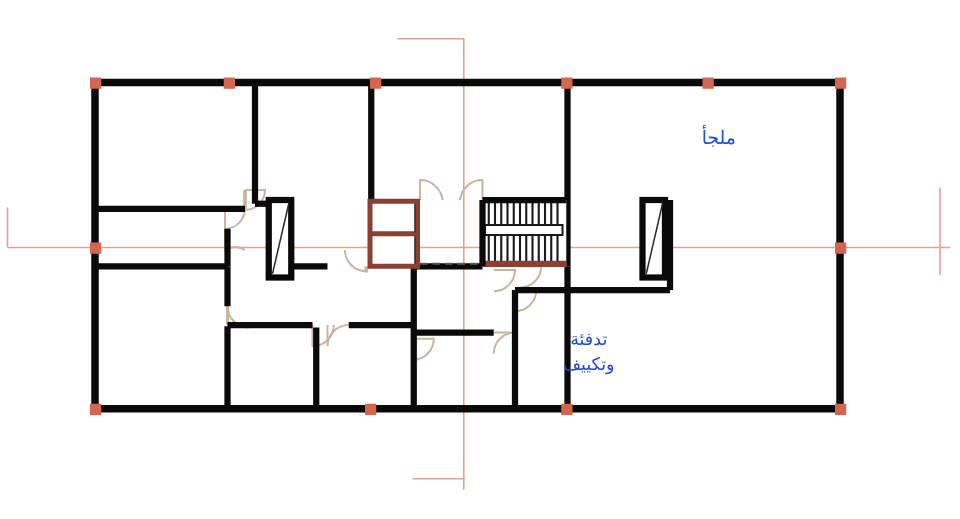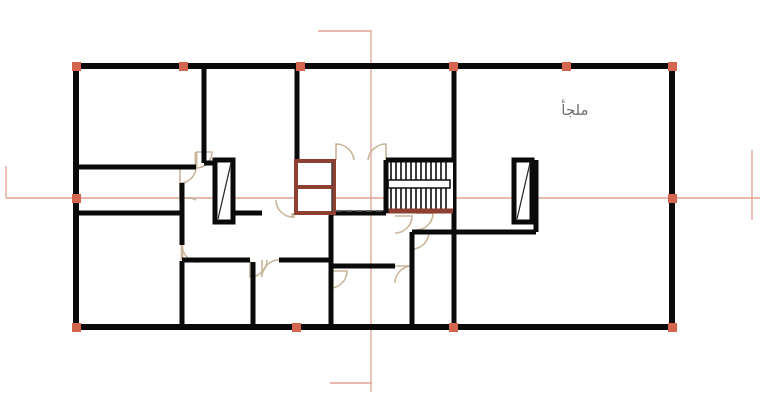--- a/index.html
+++ b/index.html
@@ -20,21 +20,21 @@
   #plan-svg {
     position: absolute;
     left: 0;
     top: 0;
     width: 768px;
     height: 415px;
     display: block;
   }
   .room-label {
     position: absolute;
-    color: #737373;
+    color: #1d4ed8;
     font-family: "DejaVu Sans", sans-serif;
     direction: rtl;
     text-align: center;
     line-height: 1.45;
     white-space: pre-line;
     user-select: none;
   }
 </style>
 </head>
 <body>
@@ -200,14 +200,16 @@
       <rect x="72" y="323" width="9" height="9"></rect>
       <rect x="292" y="323" width="9" height="9"></rect>
       <rect x="449" y="323" width="9" height="9"></rect>
       <rect x="668" y="323" width="9" height="9"></rect>
     </g>
 
   </svg>
 
   <div class="room-label" style="left:540px; top:100px; width:70px; font-size:15px;">ملجأ</div>
 
+  <div class="room-label" style="left:435px; top:262px; width:72px; font-size:14px;">تدفئة
+وتكييف</div>
 
 </div>
 
 </body></html>

